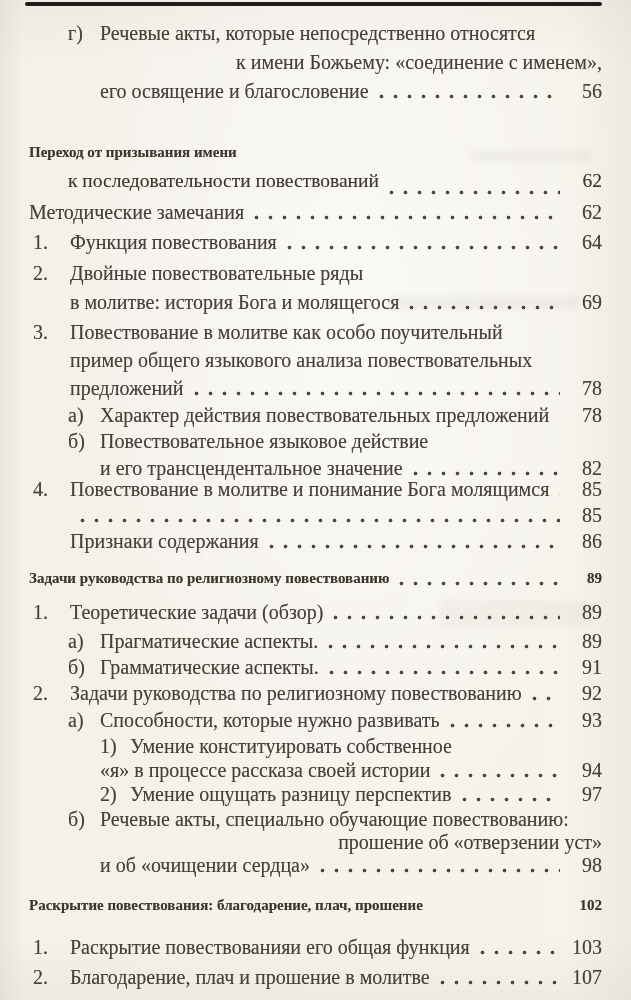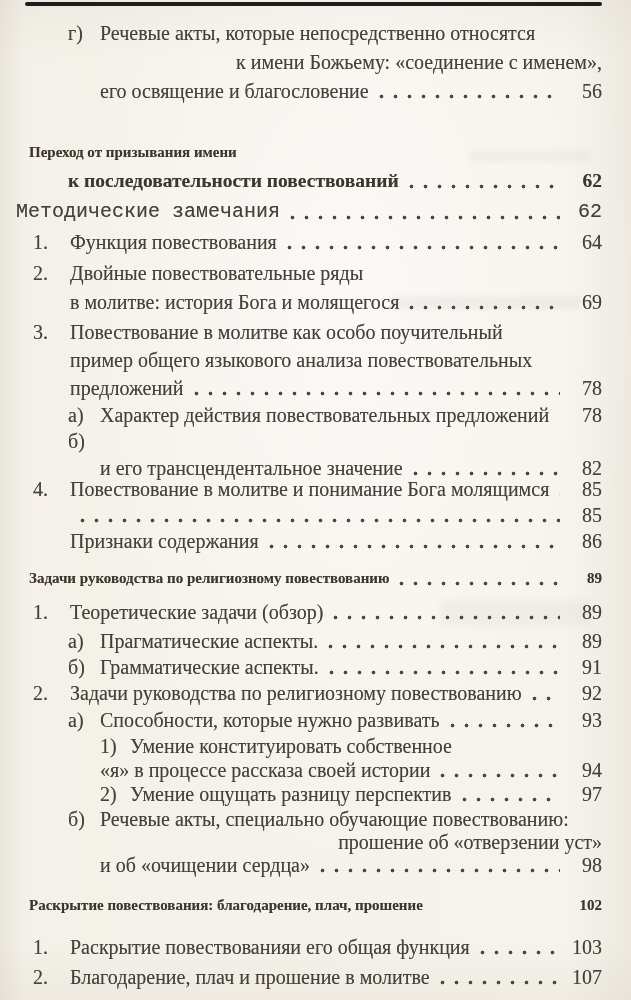--- a/index.html
+++ b/index.html
@@ -37,22 +37,22 @@
   .pg  { flex: 0 0 auto; width: 34px; text-align: right; }
   .dots {
     flex: 1 1 auto; min-width: 0; height: 5px;
     margin: 17px 8px 0 10px;
     background-image: radial-gradient(circle at 2.5px 2.5px, #4e4941 1.6px, rgba(0,0,0,0) 2.2px);
     background-size: 14px 5px; background-repeat: repeat-x;
   }
   .sp { flex: 1 1 auto; min-width: 14px; }
   
   .head  { padding-left: 29px; font-weight: bold; font-size: 15px; color: #3b372f; }
-  .headc { padding-left: 68px; font-weight: bold; font-size: 19.5px; color: #3b372f; }
-  .flush { padding-left: 16px; font-family: Liberation Mono, monospace; }
+  .headc { padding-left: 68px; font-weight: normal; font-size: 19.5px; color: #3b372f; align-items: flex-end; }
+  .flush { padding-left: 29px; }
   .ind1  { padding-left: 70px; }
   .cont2 { padding-left: 100px; justify-content: flex-end; }
   .lv-num { padding-left: 33px; } .lv-num .lbl { width: 37px; }
   .lv-let { padding-left: 68px; } .lv-let .lbl { width: 32px; }
   .lv-dig { padding-left: 100px; } .lv-dig .lbl { width: 30px; }
   
   .smudge { position: absolute; filter: blur(2.5px); background: #7a7265; pointer-events: none; }
 </style>
 </head>
 <body>
@@ -124,20 +124,21 @@
 
   <div class="ln lv-let" style="top:401px">
     <span class="lbl">а)</span>
     <span class="txt">Характер действия повествовательных предложений</span>
     <span class="sp"></span>
     <span class="pg">78</span>
   </div>
 
   <div class="ln lv-let" style="top:427px">
     <span class="lbl">б)</span>
+    <span class="txt">Повествовательное языковое действие</span>
   </div>
   <div class="ln cont2" style="top:454px">
     <span class="txt">и его трансцендентальное значение</span>
     <span class="dots"></span>
     <span class="pg">82</span>
   </div>
 
   <div class="ln lv-num" style="top:475px">
     <span class="lbl">4.</span>
     <span class="txt">Повествование в молитве и понимание Бога молящимся</span>

